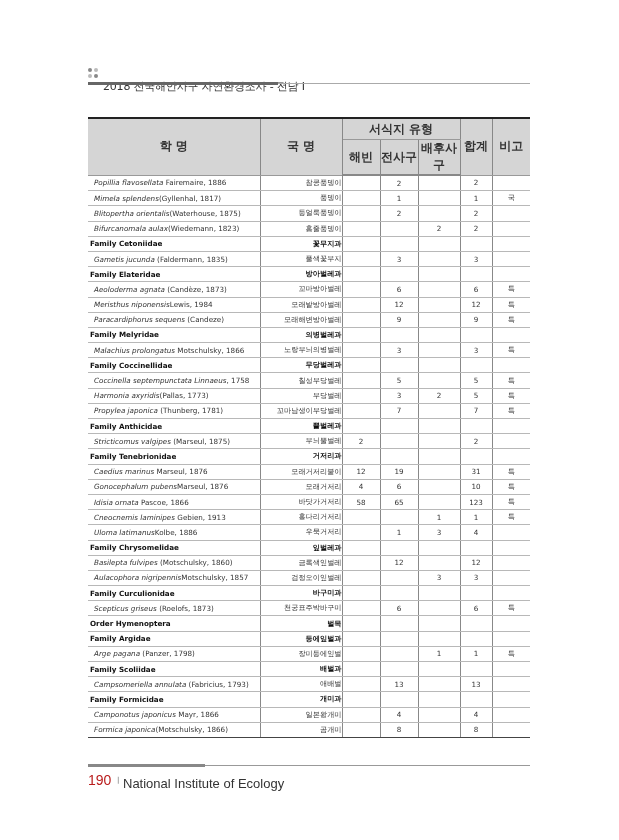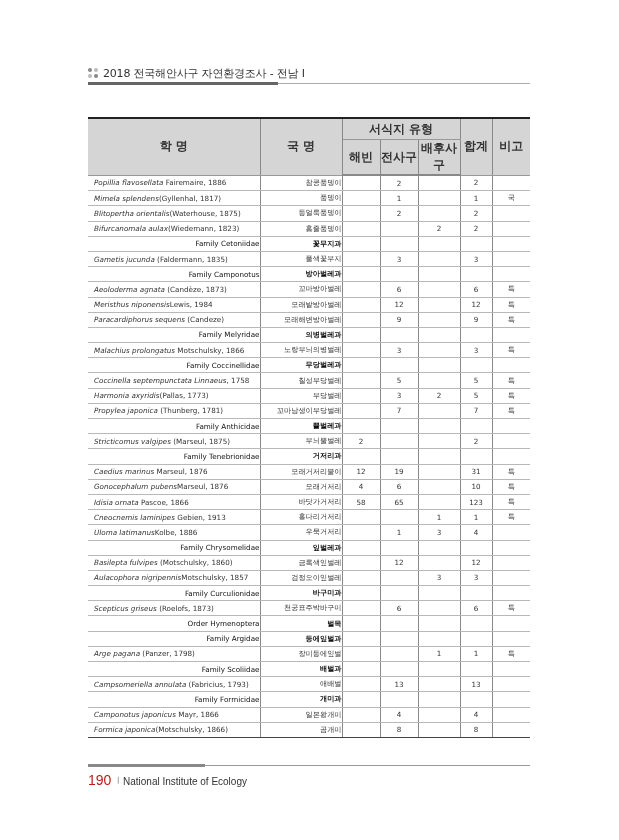--- a/index.html
+++ b/index.html
@@ -11,21 +11,21 @@
   .header {
     position: absolute; left: 88px; top: 63px; width: 442px; height: 22px;
   }
   .header .dots {
     position: absolute; left: 0; top: 5px; width: 12px; height: 10px;
   }
   .header .dots span {
     position: absolute; width: 4px; height: 4px; border-radius: 50%;
   }
   .header .title {
-    position: absolute; left: 15px; top: 3px; font-size: 11px; color: #333;
+    position: absolute; left: 15px; top: 16px; font-size: 11px; color: #333;
     white-space: nowrap; letter-spacing: -0.2px;
   }
   .header .rule-dark {
     position: absolute; left: 0; top: 19px; width: 190px; height: 3px; background: #666;
   }
   .header .rule-light {
     position: absolute; left: 190px; top: 20px; width: 252px; height: 1px; background: #aaa;
   }
 
   table.data {
@@ -53,21 +53,21 @@
   table.data thead th:last-child { border-right: none; }
 
   table.data tbody td {
     height: 14.2px; padding: 0; border-bottom: 1px solid #b8b8b8;
     border-left: 1px solid #888; border-right: 1px solid #888;
     text-align: center; white-space: nowrap; overflow: hidden;
   }
   table.data tbody td:first-child { border-left: none; text-align: left; padding-left: 4px; }
   table.data tbody td:nth-child(2) { text-align: right; padding-left: 4px; }
   table.data tbody td:last-child { border-right: none; }
-  table.data tbody tr.family td:first-child { padding-left: 2px; font-weight: normal; color: #111; text-align: right; }
+  table.data tbody tr.family td:first-child { padding-left: 2px; font-weight: bold; color: #111; }
   table.data tbody tr.family td:nth-child(2) { font-weight: bold; color: #111; }
   table.data tbody tr.species td:first-child { padding-left: 6px; }
   table.data tbody tr:last-child td { border-bottom: 1px solid #444; }
   .ital { font-style: italic; }
 
   .footer {
     position: absolute; left: 88px; top: 764px; width: 442px; height: 30px;
   }
   .footer .rule-dark {
     position: absolute; left: 0; top: 0; width: 117px; height: 3px; background: #888;
@@ -76,21 +76,21 @@
     position: absolute; left: 117px; top: 1px; width: 325px; height: 1px; background: #999;
   }
   .footer .page-num {
     position: absolute; left: 0; top: 8px; font-size: 14px; color: #b91c1c;
     font-family: "Liberation Sans", sans-serif;
   }
   .footer .sep {
     position: absolute; left: 29px; top: 12px; font-size: 7px; color: #666;
   }
   .footer .org {
-    position: absolute; left: 35px; top: 12px; font-size: 10px; color: #333;
+    position: absolute; left: 35px; top: 12px; font-size: 13px; color: #333;
     font-family: "Liberation Sans", sans-serif;
   }
 </style>
 </head>
 <body>
 
 <div class="header">
   <div class="dots">
     <span style="left: 0px; top: 0px; background: rgb(136, 136, 136);"></span>
     <span style="left: 6px; top: 0px; background: rgb(187, 187, 187);"></span>
@@ -175,21 +175,21 @@
       <tr class="species">
         <td><span class="ital">Gametis jucunda</span><span> (Faldermann, 1835)</span></td>
         <td>풀색꽃무지</td>
         <td></td>
         <td>3</td>
         <td></td>
         <td>3</td>
         <td></td>
       </tr>
       <tr class="family">
-        <td><span>Family Camponotus</span></td>
+        <td><span>Family Elateridae</span></td>
         <td>방아벌레과</td>
         <td></td>
         <td></td>
         <td></td>
         <td></td>
         <td></td>
       </tr>
       <tr class="species">
         <td><span class="ital">Aeoloderma agnata</span><span> (Candèze, 1873)</span></td>
         <td>꼬마방아벌레</td>

